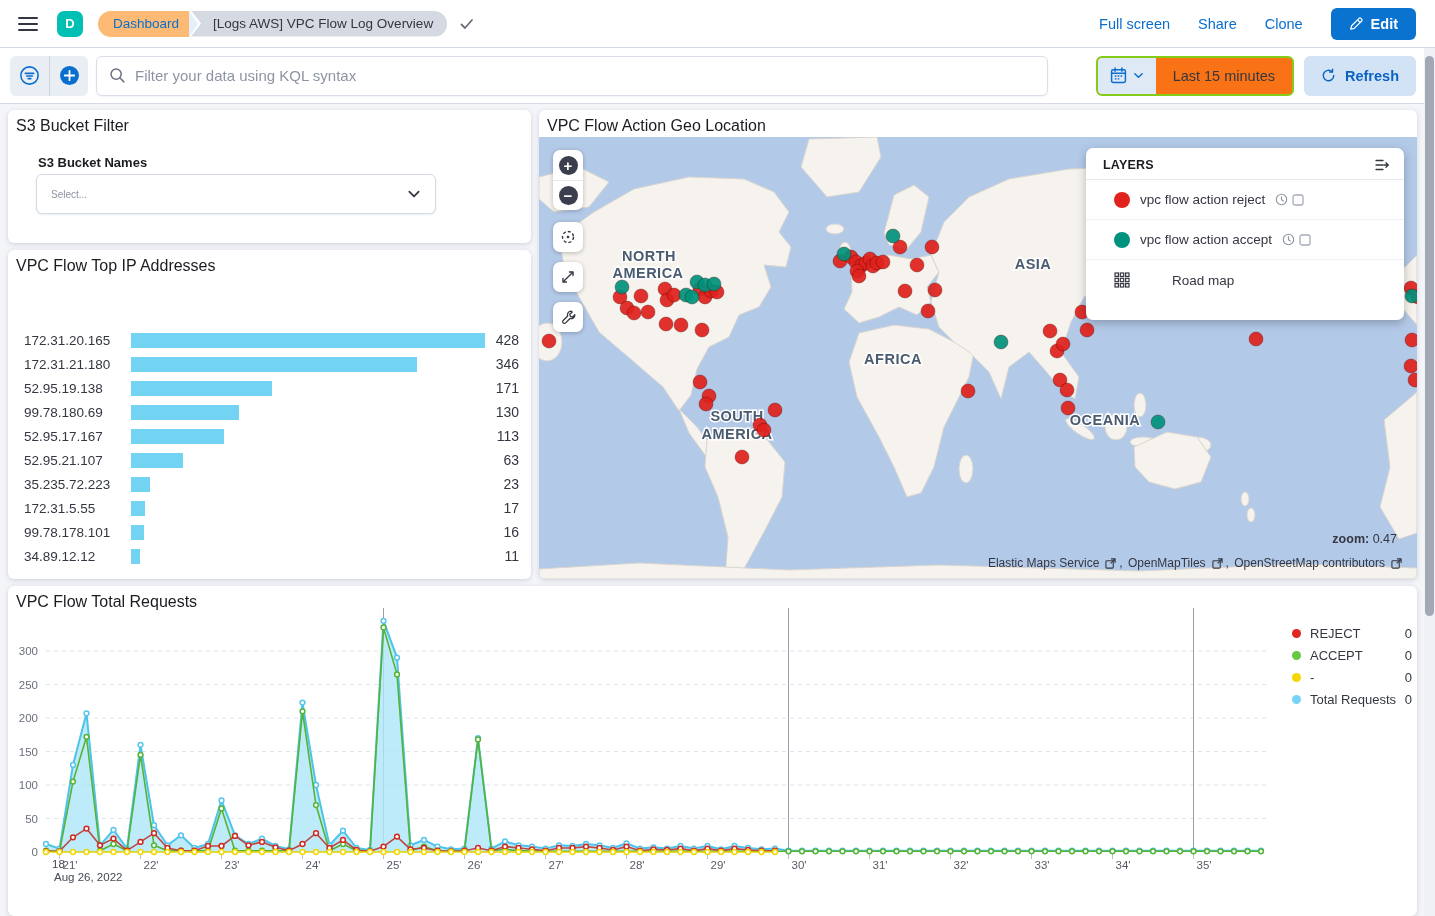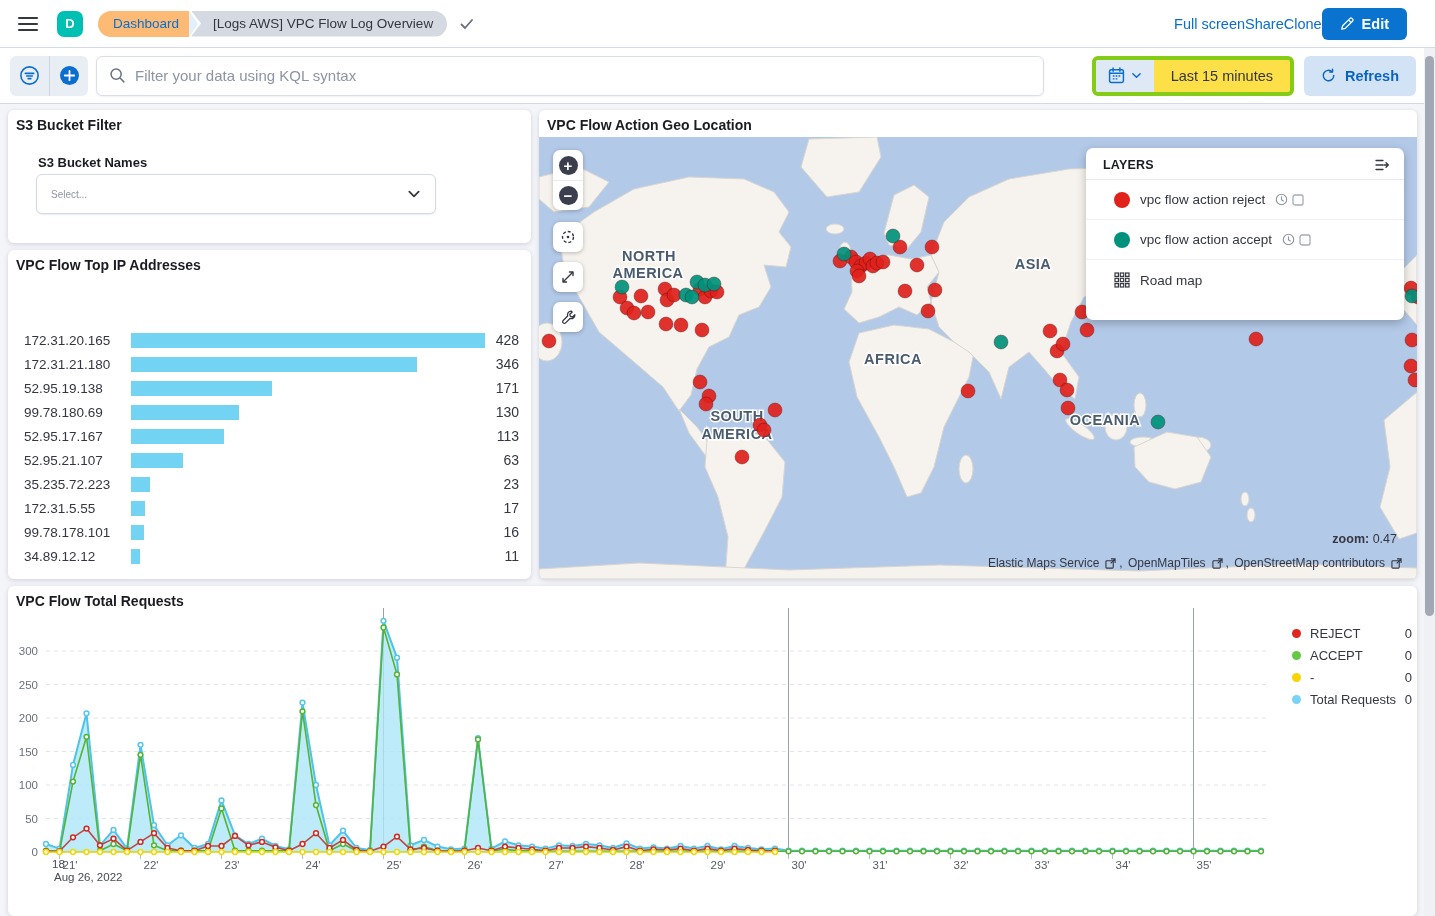--- a/index.html
+++ b/index.html
@@ -10,40 +10,40 @@
   
   .hdr { position:absolute; left:0; top:0; width:1435px; height:48px; background:#fff; border-bottom:1px solid #d3dae6; display:flex; align-items:center; z-index:40; }
   .burger { width:20px; height:14px; margin-left:18px; display:flex; flex-direction:column; justify-content:space-between; cursor:pointer; }
   .burger span { display:block; height:2px; background:#343741; border-radius:1px; }
   .avatar { width:26px; height:26px; margin-left:19px; border-radius:7px; background:#00bfb3; color:#fff; font-size:13px; font-weight:700; display:flex; align-items:center; justify-content:center; }
   .crumbs { display:flex; align-items:center; margin-left:15px; }
   .crumb1 { position:relative; z-index:2; background:#fdba74; color:#0a6ece; font-size:13.5px; padding:5px 10px 5px 15px; border-radius:13px 0 0 13px; height:26px; display:flex; align-items:center; }
   .crumb1:after { content:""; position:absolute; right:-9px; top:0; border-left:9px solid #e3f0fb; border-top:13px solid transparent; border-bottom:13px solid transparent; }
   .crumb2 { position:relative; background:#d5d9e2; color:#343741; font-size:13.5px; font-weight:500; padding:5px 14px 5px 22px; border-radius:0 13px 13px 0; height:26px; display:flex; align-items:center; margin-left:2px; clip-path:polygon(0 0,100% 0,100% 100%,0 100%,10px 50%); }
   .hdr-check { margin-left:12px; color:#69707d; }
-  .hdr-right { margin-left:auto; display:flex; align-items:center; padding-right:28px;justify-content:space-between; }
+  .hdr-right { margin-left:auto; display:flex; align-items:center; gap:28px; padding-right:19px;justify-content:space-between; }
   .hdr-link { color:#0a6ece; font-size:14.5px; font-weight:500; cursor:pointer; text-decoration:none; }
   .btn-edit { background:#0a73d0; color:#fff; border:none; border-radius:6px; height:32px; padding:0 18px; font-size:14.5px; font-weight:600; display:flex; align-items:center; gap:8px; cursor:pointer; font-family:inherit; }
 
   
   .fbar { position:absolute; left:0; top:48px; width:1435px; height:56px; background:#fff; border-bottom:1px solid #d3dae6; display:flex; align-items:center; z-index:39; }
   .fgroup { display:flex; align-items:center; background:#e9edf4; border-radius:6px; height:40px; margin-left:10px; }
   .fgroup .cell { width:39px; height:40px; display:flex; align-items:center; justify-content:center; cursor:pointer; }
   .fgroup .cell + .cell { border-left:1px solid #cfd6e2; }
   .kql { flex:1; height:40px; margin:0 8px; background:#fff; border:1px solid #d9dee8; border-radius:6px; display:flex; align-items:center; padding:0 12px; box-shadow:0 1px 2px rgba(152,162,179,.15); }
   .kql input { border:none; outline:none; flex:1; font-size:15px; font-family:inherit; color:#343741; margin-left:9px; background:transparent; }
   .kql input::placeholder { color:#8d94a3; }
-  .dategrp { display:flex; align-items:stretch; height:40px; border:4px solid #84cc16; border-radius:6px; overflow:hidden; background:#fde047;margin-left:40px; }
+  .dategrp { display:flex; align-items:stretch; height:40px; border:2px solid #84cc16; border-radius:6px; overflow:hidden; background:#f97316;margin-left:40px; }
   .date-ico { background:#dfe8f5; display:flex; align-items:center; gap:6px; padding:0 12px; cursor:pointer; }
   .date-txt { display:flex; align-items:center; padding:0 17px; font-size:14.5px; color:#343741; cursor:pointer; }
   .btn-refresh { margin:0 19px 0 10px; background:#d2e3f6; color:#0a63c2; border:none; border-radius:6px; height:40px; padding:0 17px; font-size:14.5px; font-weight:600; display:flex; align-items:center; gap:9px; cursor:pointer; font-family:inherit; }
 
   
   .panel { position:absolute; background:#fff; border-radius:6px; box-shadow:0 1px 4px rgba(65,78,101,.12), 0 2px 6px rgba(65,78,101,.08); }
-  .ptitle { position:absolute; left:8px; top:7px; font-size:14px; font-weight:700; color:#1a1c21; z-index:5; }
+  .ptitle { position:absolute; left:8px; top:7px; font-size:16px; font-weight:400; color:#1a1c21; z-index:5; }
   #p-s3   { left:8px;  top:110px; width:523px; height:133px; }
   #p-ip   { left:8px;  top:250px; width:523px; height:329px; }
   #p-map  { left:539px; top:110px; width:878px; height:469px; overflow:hidden; }
   #p-chart{ left:8px;  top:586px; width:1409px; height:330px; }
 
   
   .s3-label { position:absolute; left:30px; top:45px; font-size:13px; font-weight:700; color:#1a1c21; }
   .s3-select { position:absolute; left:28px; top:64px; width:400px; height:40px; border:1px solid #d3dae6; border-radius:6px; background:#fff; display:flex; align-items:center; justify-content:space-between; padding:0 14px; box-shadow:0 1px 2px rgba(152,162,179,.2); cursor:pointer; }
   .s3-select .ph { color:#8d94a3; font-size:10px; }
 
@@ -58,21 +58,21 @@
   
   .map-wrap { position:absolute; left:0; top:27px; width:878px; height:442px; }
   .map-ctl { position:absolute; width:30px; background:#fff; border-radius:7px; box-shadow:0 1px 4px rgba(0,0,0,.25); z-index:6; }
   .map-ctl .mbtn { width:30px; height:30px; display:flex; align-items:center; justify-content:center; cursor:pointer; }
   .zoomgrp .mbtn + .mbtn { border-top:1px solid #e6e9ef; }
   .dark-circ { width:19px; height:19px; border-radius:50%; background:#3b3f4d; color:#fff; display:flex; align-items:center; justify-content:center; font-size:15px; font-weight:700; line-height:1; }
   .layers { position:absolute; left:547px; top:11px; width:318px; height:172px; background:#fff; border-radius:7px; box-shadow:0 3px 10px rgba(0,0,0,.25); z-index:7; }
   .layers-hd { height:32px; display:flex; align-items:center; justify-content:space-between; padding:3px 14px 0 17px; border-bottom:1px solid #e6e9ef; }
   .layers-hd b { font-size:12.5px; letter-spacing:.2px; color:#1a1c21; }
   .layer-row { height:40px; display:flex; align-items:center; padding:0 14px 0 28px; border-bottom:1px solid #eef0f4; cursor:pointer; }
-  .layer-row:last-child { border-bottom:none; }
+  .layer-row:last-child { border-bottom:none;gap:32px; }
   .lswatch { width:16px; height:16px; border-radius:50%; margin-right:10px; flex:none; }
   .layer-row .ltxt { font-size:13.5px; color:#343741; margin-right:6px; }
   .map-zoomtxt { position:absolute; right:20px; bottom:33px; font-size:12.5px; color:#343741; z-index:5; }
   .map-zoomtxt b { font-weight:700; }
   .map-attr { position:absolute; right:14px; bottom:9px; font-size:12px; color:#343741; z-index:5; display:flex; align-items:center; gap:2px; white-space:nowrap; }
   .map-attr svg { margin:0 1px 0 4px; }
 
   
   #chart-legend { position:absolute; left:1284px; top:36px; width:120px; }
   .lg-row { display:flex; align-items:center; height:22px; font-size:13px; color:#343741; }

